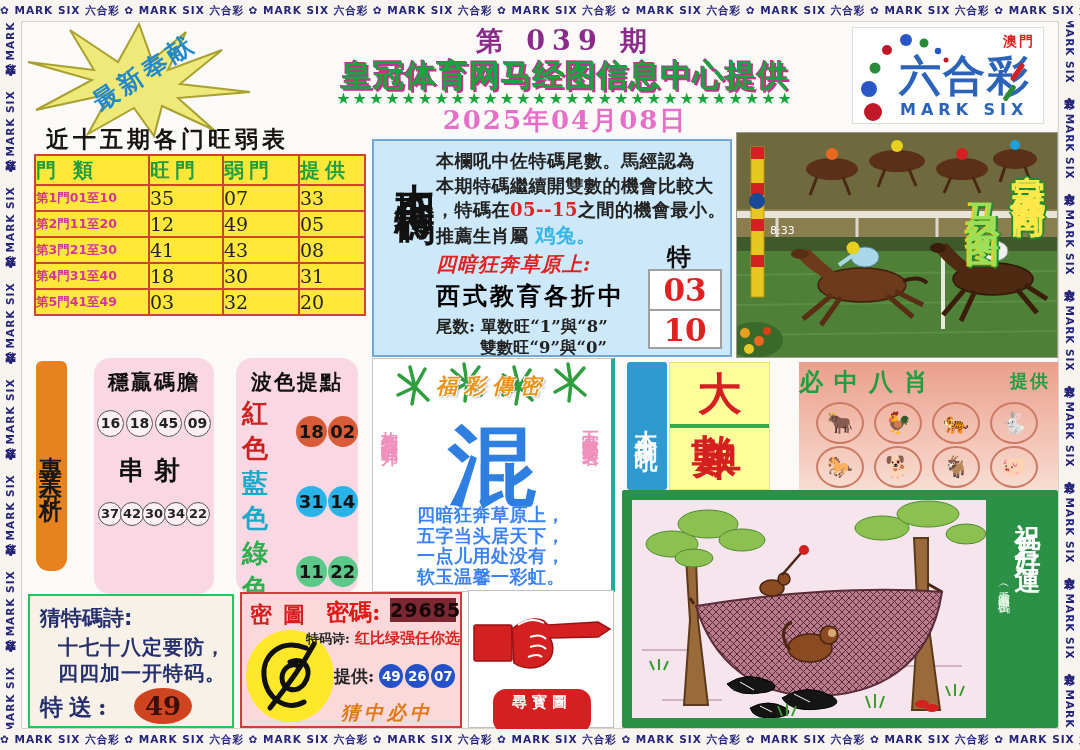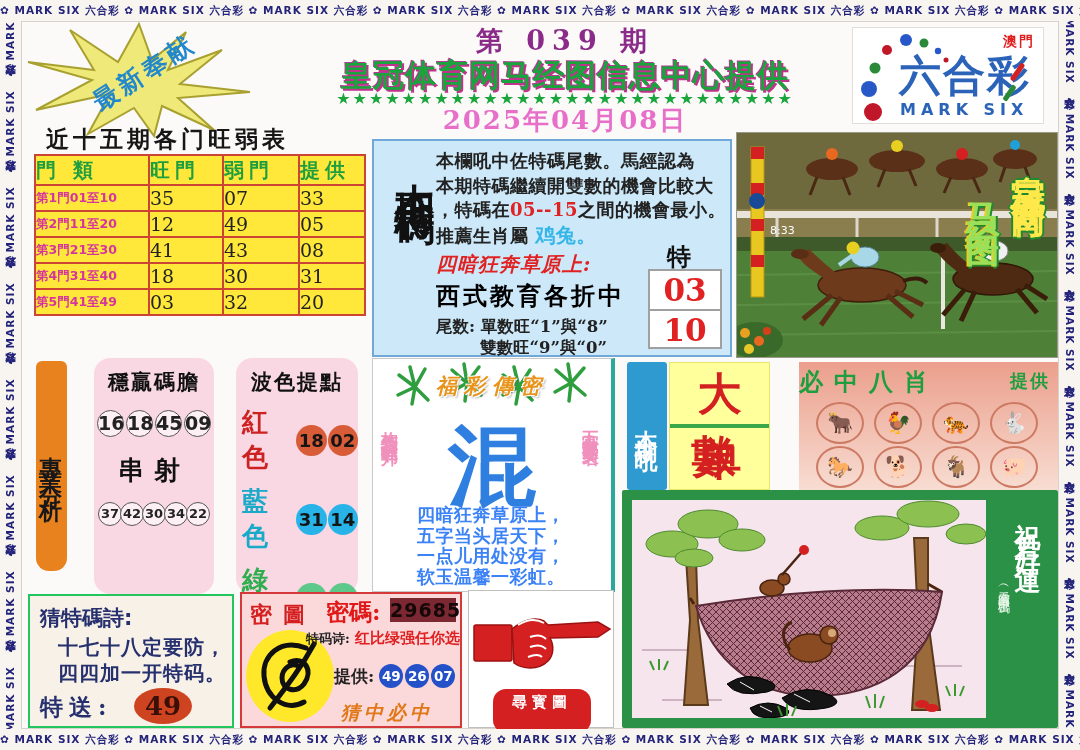--- a/index.html
+++ b/index.html
@@ -68,26 +68,26 @@
   #photo-chart{position:absolute;right:52px;top:44px;height:180px;font-size:33px;font-weight:bold;color:#9ae05a;letter-spacing:16px;
      text-shadow:-2px 0 #e8d020,2px 0 #1f8a2f,0 2px #1f8a2f}
 
   
   #analysis-bar{left:36px;top:361px;width:31px;height:210px;background:#e8821e;border-radius:6px 6px 13px 13px;
      display:flex;align-items:center;justify-content:center;font-size:23px;font-weight:bold;color:#181818;letter-spacing:14px}
   .pink-box{background:#f9d8e4;border-radius:16px}
   #stable-box{left:94px;top:358px;width:120px;height:236px}
   .pb-title{text-align:center;font-size:21px;font-weight:bold;color:#111;letter-spacing:2px;padding-top:10px}
   .ball-row{display:flex;justify-content:center;margin-top:14px}
-  .num-ball{width:27px;height:27px;border:1.5px solid #555;border-radius:50%;background:#fdf0f5;font-size:19px;font-weight:bold;
+  .num-ball{width:27px;height:27px;border:1.5px solid #555;border-radius:50%;background:#fdf0f5;font-size:14px;font-weight:bold;
      line-height:25px;text-align:center;color:#222;margin:0 1px}
   #chain-title{text-align:center;font-size:26px;font-weight:bold;color:#111;letter-spacing:10px;margin-top:16px}
   .chain .num-ball{width:24px;height:24px;line-height:22px;font-size:13px;margin:0 -1px}
   #wave-box{left:236px;top:358px;width:122px;height:236px}
-  .wave-row{display:flex;align-items:center;padding-left:6px;margin-top:9px}
+  .wave-row{display:flex;align-items:center;padding-left:6px;}
   .wave-label{font-size:26px;font-weight:bold;letter-spacing:1px}
   .wave-ball{width:31px;height:31px;border-radius:50%;color:#141414;font-size:18px;font-weight:bold;line-height:31px;text-align:center;margin-left:1px}
   .wr-red .wave-label{color:#cc2222}.wr-red .wave-ball{background:#d85c38}
   .wr-blue .wave-label{color:#18aac8}.wr-blue .wave-ball{background:#28b4e8}
   .wr-green .wave-label{color:#2fae4f}.wr-green .wave-ball{background:#5cc88a}
 
   
   #fucai-box{left:372px;top:358px;width:243px;height:234px;background:#fff;border:1px solid #c8c8c8;border-right:4px solid #2aa89a;overflow:hidden}
   #fucai-burst{position:absolute;left:16px;top:0px}
   #fucai-title{position:absolute;left:0;right:0;top:13px;text-align:center;font-size:21px;font-weight:bold;font-style:italic;color:#e8941a;

